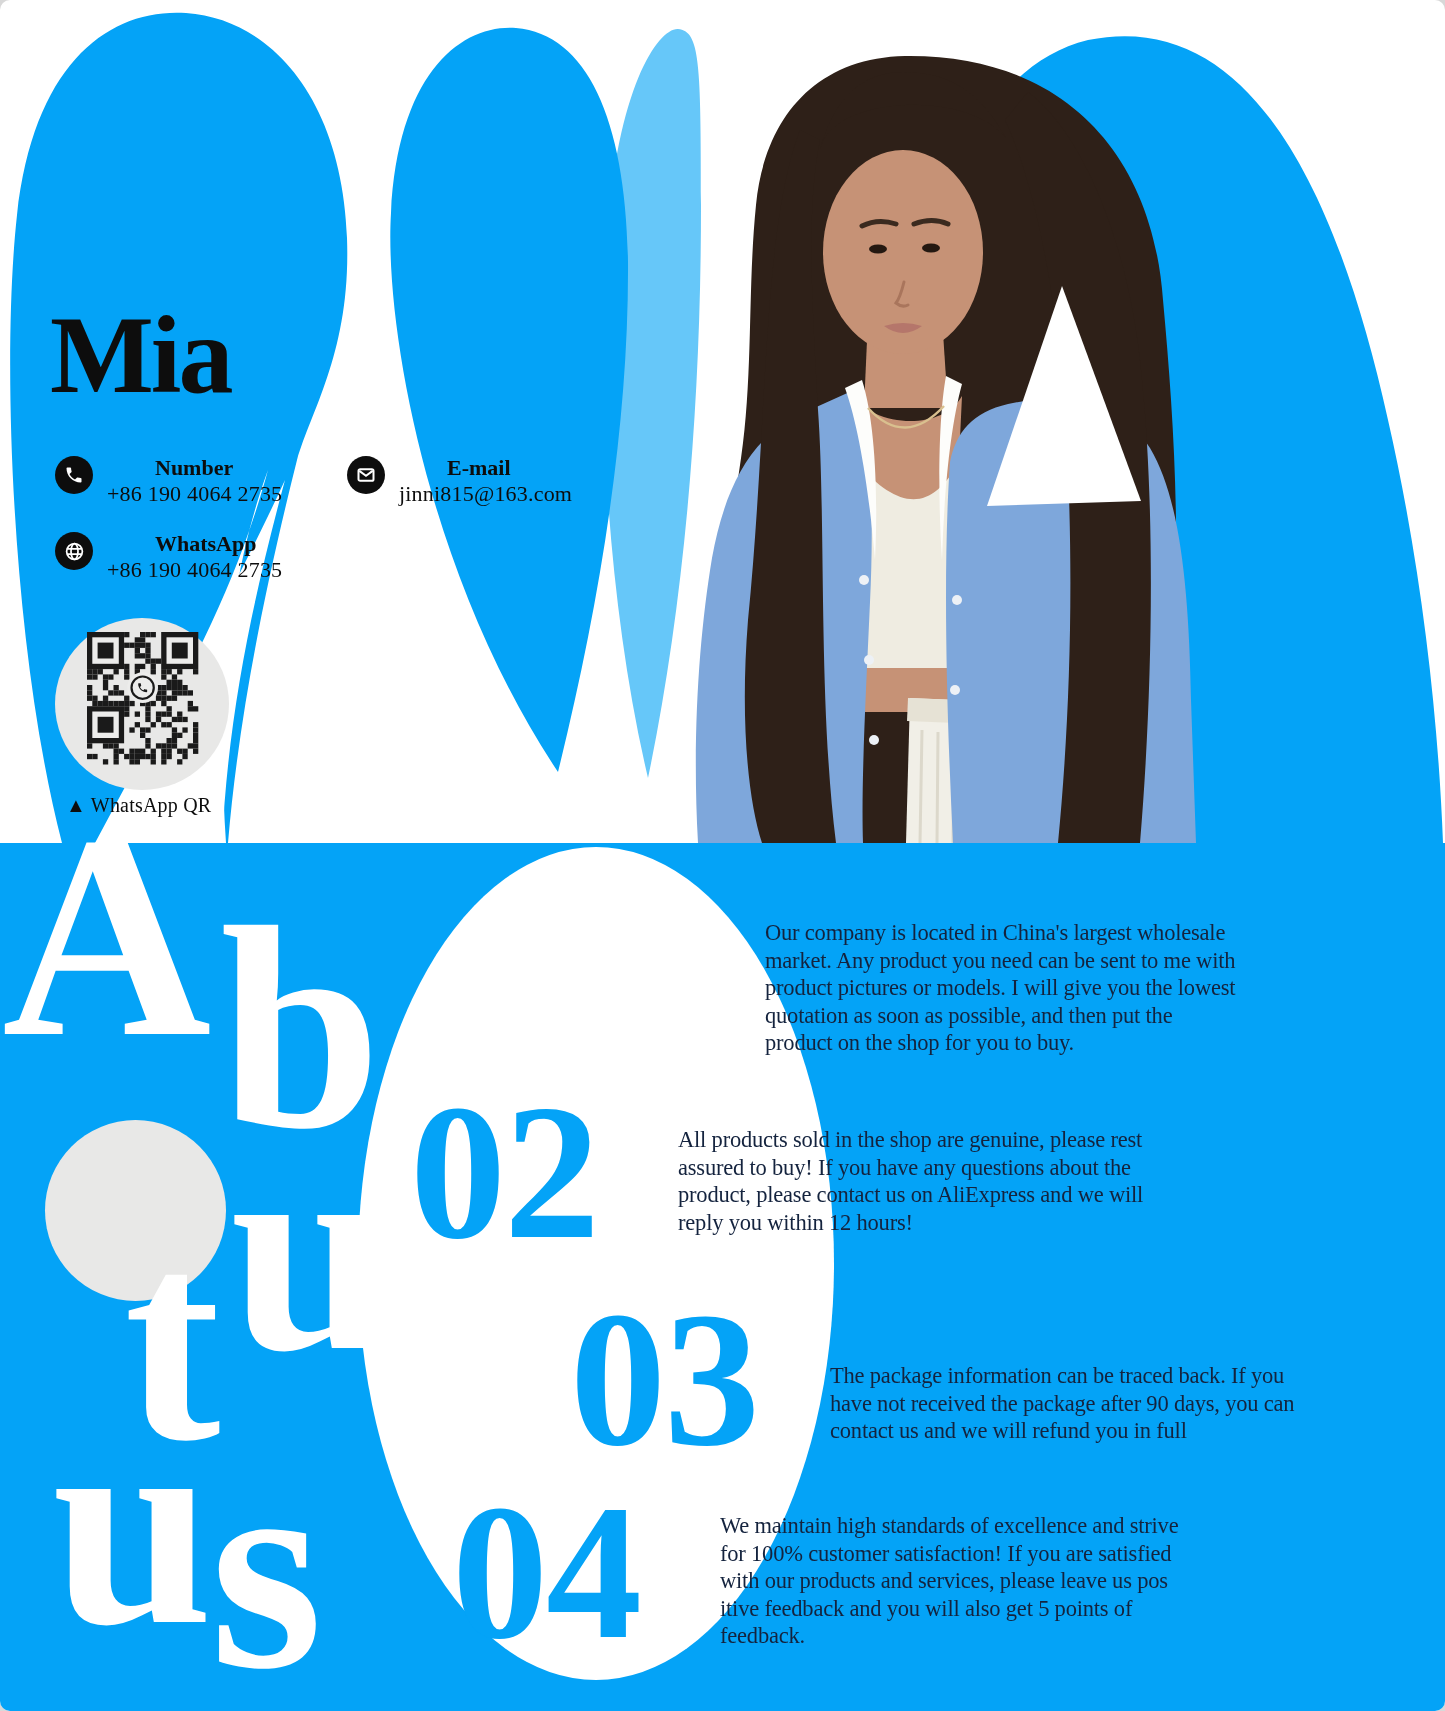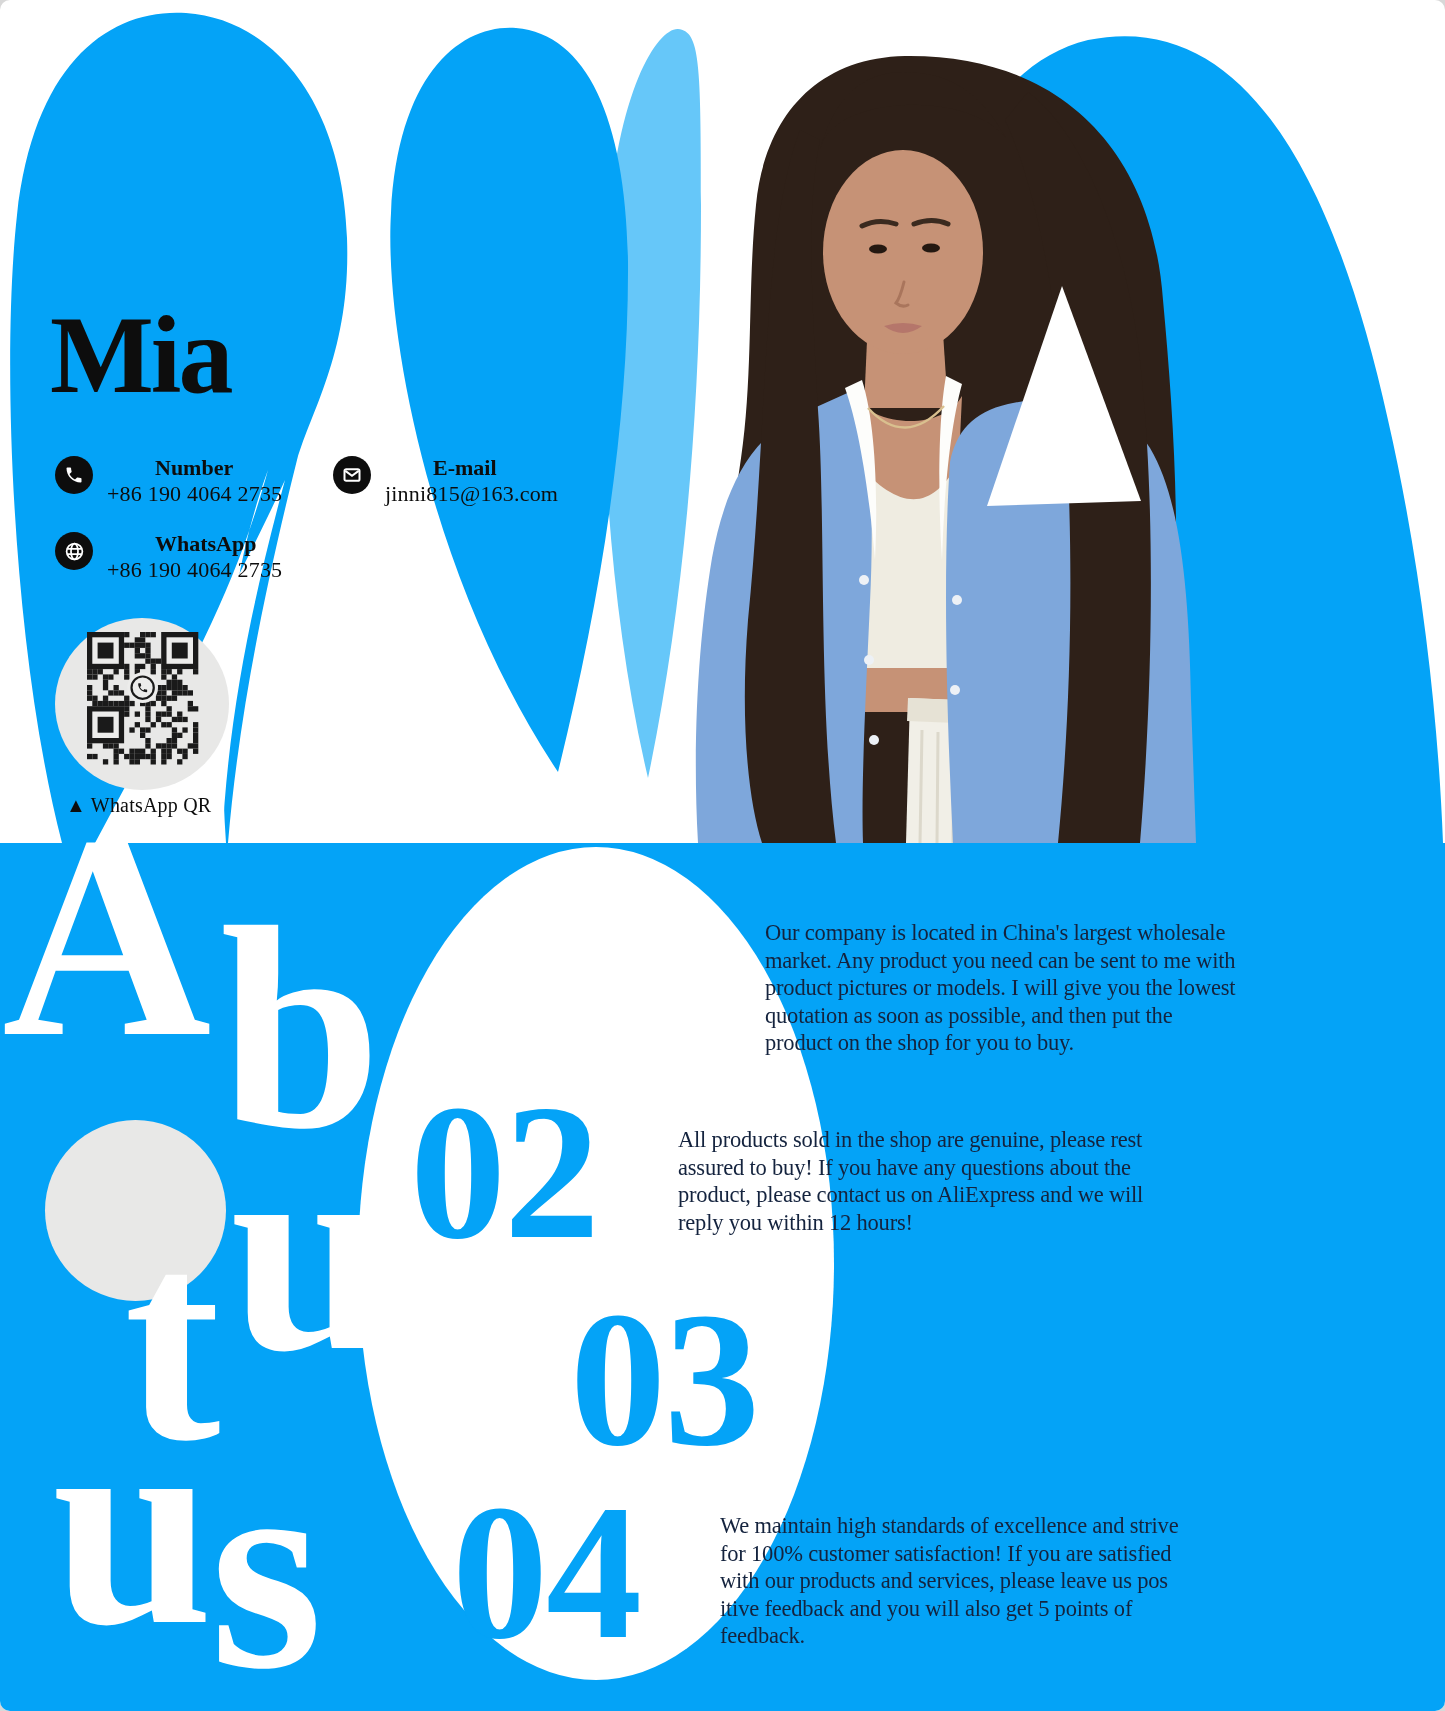--- a/index.html
+++ b/index.html
@@ -101,21 +101,21 @@
   <div class="abs contact" style="left:55px;top:456px;">
     <span class="badge">
       <svg width="20" height="20" viewBox="0 0 24 24">
           <path fill="#fff" d="M6.6 10.8c1.4 2.8 3.8 5.1 6.6 6.6l2.2-2.2c.3-.3.7-.4 1-.2 1.1.4 2.3.6 3.6.6.6 0 1 .4 1 1V20c0 .6-.4 1-1 1C10.6 21 3 13.4 3 4c0-.6.4-1 1-1h3.5c.6 0 1 .4 1 1 0 1.2.2 2.4.6 3.6.1.3 0 .7-.2 1l-2.3 2.2z"></path>
         </svg>
     </span>
     <span><span class="label">Number</span><br>
     <span class="value">+86 190 4064 2735</span></span>
   </div>
 
-  <div class="abs contact" style="left:333px;top:456px;">
+  <div class="abs contact" style="left:347px;top:456px;">
     <span class="badge">
       <svg width="20" height="20" viewBox="0 0 24 24">
           <rect x="3" y="5" width="18" height="14" rx="2" fill="none" stroke="#fff" stroke-width="2.4"></rect>
           <path d="M4 7l8 6 8-6" fill="none" stroke="#fff" stroke-width="2.4"></path>
         </svg>
     </span>
     <span><span class="label">E-mail</span><br>
     <span class="value">jinni815@163.com</span></span>
   </div>
 
@@ -336,19 +336,22 @@
 
     <div class="abs para" style="left:765px;top:76px;width:540px;">Our company is located in China's largest wholesale
 market. Any product you need can be sent to me with
 product pictures or models. I will give you the lowest
 quotation as soon as possible, and then put the
 product on the shop for you to buy.</div>
     <div class="abs para" style="left:678px;top:283px;width:540px;">All products sold in the shop are genuine, please rest
 assured to buy! If you have any questions about the
 product, please contact us on AliExpress and we will
 reply you within 12 hours!</div>
+    <div class="abs para" style="left:830px;top:519px;width:560px;">The package information can be traced back. If you
+have not received the package after 90 days, you can
+contact us and we will refund you in full</div>
     <div class="abs para" style="left:720px;top:669px;width:540px;">We maintain high standards of excellence and strive
 for 100% customer satisfaction! If you are satisfied
 with our products and services, please leave us pos
 itive feedback and you will also get 5 points of
 feedback.</div>
   </div>
 </div>
 
 </body></html>

